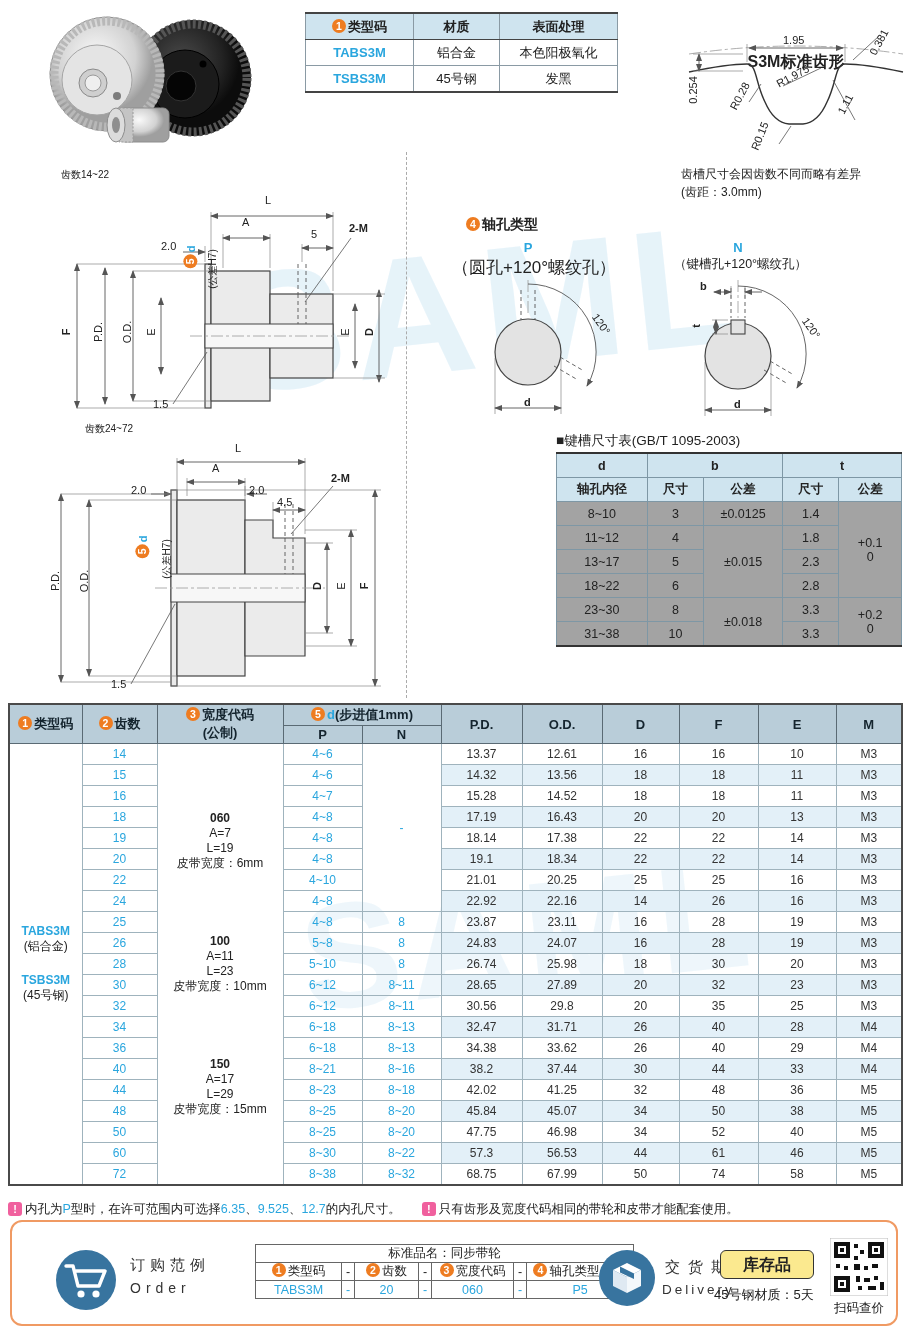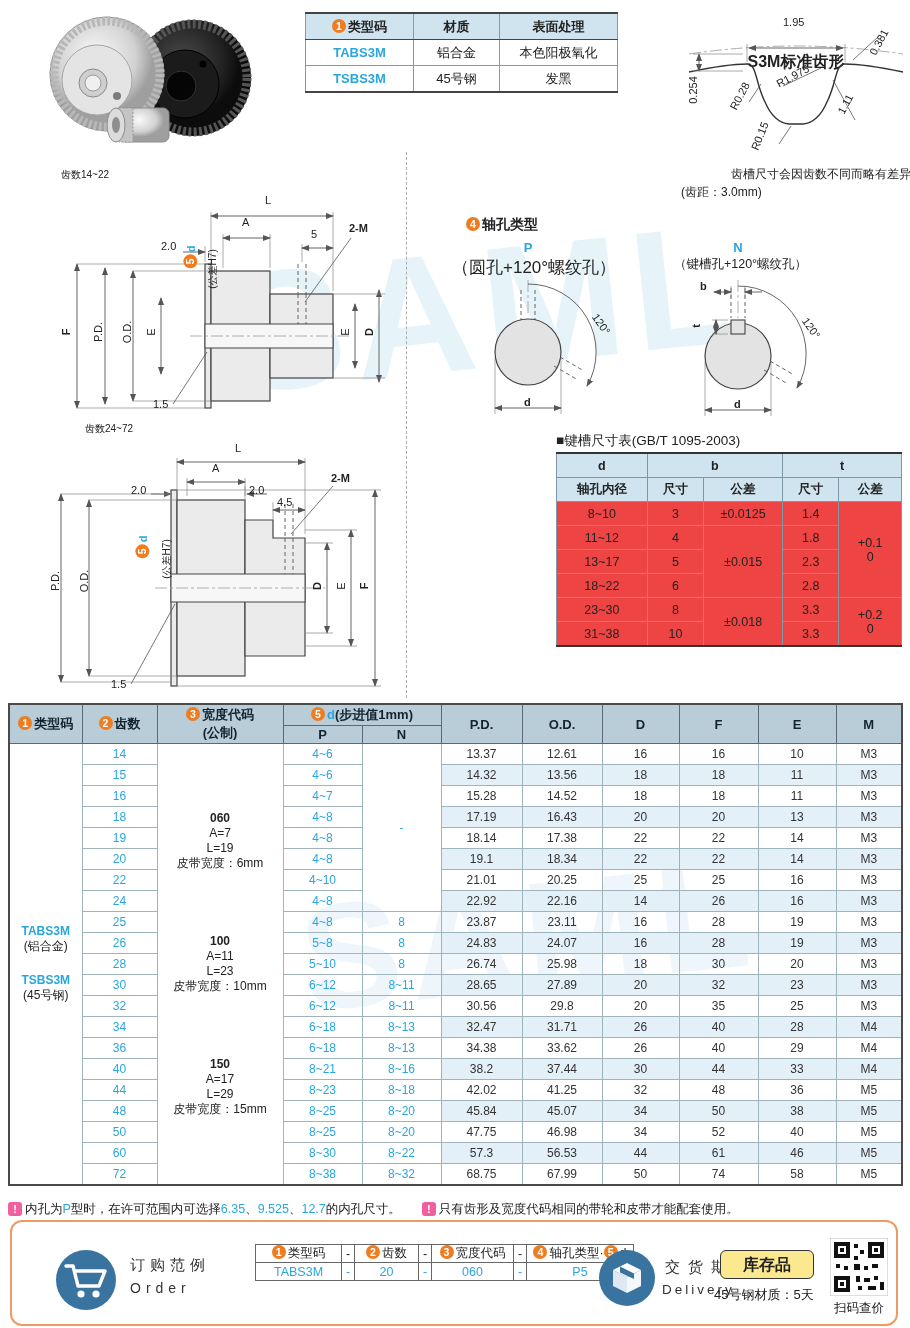--- a/index.html
+++ b/index.html
@@ -25,21 +25,21 @@
   .boref{fill:#f7f7f7;stroke:#444;stroke-width:1;}
   .dl{stroke:#555;stroke-width:0.9;marker-start:url(#ar);marker-end:url(#ar);}
   .dle{stroke:#555;stroke-width:0.9;marker-end:url(#ar);}
   .el{stroke:#888;stroke-width:0.7;}
   .dsh{stroke:#555;stroke-width:0.9;stroke-dasharray:4 3;fill:none;}
   .cl{stroke:#999;stroke-width:0.8;stroke-dasharray:12 3 3 3;}
   .ldr{stroke:#555;stroke-width:0.8;}
   .dtitle{font-size:10px;color:#222;}
   
   .kw{border-collapse:collapse;table-layout:fixed;border-top:2px solid #333;border-bottom:2px solid #333;}
-  .kw td{border:1px solid #7e97a5;font-size:12.5px;text-align:center;height:21px;background:#ef4444;}
+  .kw td{border:1px solid #7e97a5;font-size:12.5px;text-align:center;height:21px;background:#a3a3a3;}
   .kw tr.h td{background:#cfe4ef;font-weight:bold;}
   .kw-title{font-size:13.5px;font-weight:normal;}
   
   .mt{border-collapse:collapse;table-layout:fixed;border:2px solid #4a4a4a;}
   .mt thead td{background:#b9cdd9;border:1px solid #5a6a74;font-size:13px;font-weight:bold;text-align:center;color:#14242e;}
   .mt tbody td{border:1px solid #9fb3bd;font-size:12px;text-align:center;height:20px;padding:0;}
   .mt tbody tr.alt td.num{background:#e3f0f8;}
   .mt td.num{color:#333;}
   .tcell .mat,.wcell div{font-size:12px;color:#222;}
   .tcell .gap{margin-bottom:18px;}
@@ -143,28 +143,28 @@
       <line class="el" x1="162" y1="38" x2="162" y2="20"></line>
       <line class="dl" x1="16" y1="30" x2="16" y2="47"></line>
       <line class="el" x1="10" y1="30" x2="60" y2="30"></line>
       <line class="el" x1="10" y1="47" x2="60" y2="47"></line>
       <line class="ldr" x1="100" y1="62" x2="138" y2="44"></line>
       <line class="ldr" x1="78" y1="60" x2="66" y2="78"></line>
       <line class="ldr" x1="150" y1="56" x2="172" y2="96"></line>
       <line class="ldr" x1="108" y1="102" x2="96" y2="120"></line>
       <line class="ldr" x1="170" y1="36" x2="196" y2="12"></line>
     </svg>
-    <span class="dim" style="left:100px;top:14px;">1.95</span>
+    <span class="dim" style="left:100px;top:32px;">1.95</span>
     <span class="dim" style="left:182px;top:34px;transform:rotate(-62deg);">0.381</span>
     <span class="dim" style="left:92px;top:68px;transform:rotate(-28deg);">R1.975</span>
     <span class="dim" style="left:42px;top:88px;transform:rotate(-62deg);">R0.28</span>
     <span class="vdim" style="left:-4px;top:82px;">0.254</span>
     <span class="dim" style="left:152px;top:96px;transform:rotate(-62deg);">1.11</span>
     <span class="dim" style="left:62px;top:128px;transform:rotate(-68deg);">R0.15</span>
-    <div class="abs" style="left:-2px;top:164px;width:230px;text-align:right;font-size:12px;">齿槽尺寸会因齿数不同而略有差异</div>
+    <div class="abs" style="left:-2px;top:164px;width:230px;text-align:left;font-size:12px;">齿槽尺寸会因齿数不同而略有差异</div>
     <div class="abs" style="left:-2px;top:182px;width:230px;text-align:left;font-size:12px;">(齿距：3.0mm)</div>
   </div>
 
   <div class="abs" style="left:406px;top:152px;height:546px;border-left:1px dashed #aaa;"></div>
 
   <div class="abs" style="left:55px;top:166px;width:350px;height:252px;">
     <span class="dtitle abs" style="left:6px;top:2px;">齿数14~22</span>
     <svg class="abs" style="left:0;top:20px;" width="350" height="232" viewBox="0 0 350 232">
       <rect class="shape" x="150" y="78" width="6" height="144"></rect>
       <rect class="shape" x="156" y="85" width="59" height="130"></rect>
@@ -714,20 +714,23 @@
       <colgroup>
           <col style="width:86px">
           <col style="width:13px">
           <col style="width:64px">
           <col style="width:13px">
           <col style="width:82px">
           <col style="width:13px">
           <col style="width:107px">
         </colgroup>
       <tbody>
+          <tr>
+            <td class="cap" colspan="7">标准品名：同步带轮</td>
+          </tr>
       <tr>
         <td><span class="circ-num">1</span><span>类型码</span></td>
         <td>-</td>
         <td><span class="circ-num">2</span><span>齿数</span></td>
         <td>-</td>
         <td><span class="circ-num">3</span><span>宽度代码</span></td>
         <td>-</td>
         <td><span class="circ-num">4</span><span>轴孔类型·</span><span class="circ-num">5</span><span>d</span></td>
       </tr>
       <tr>

